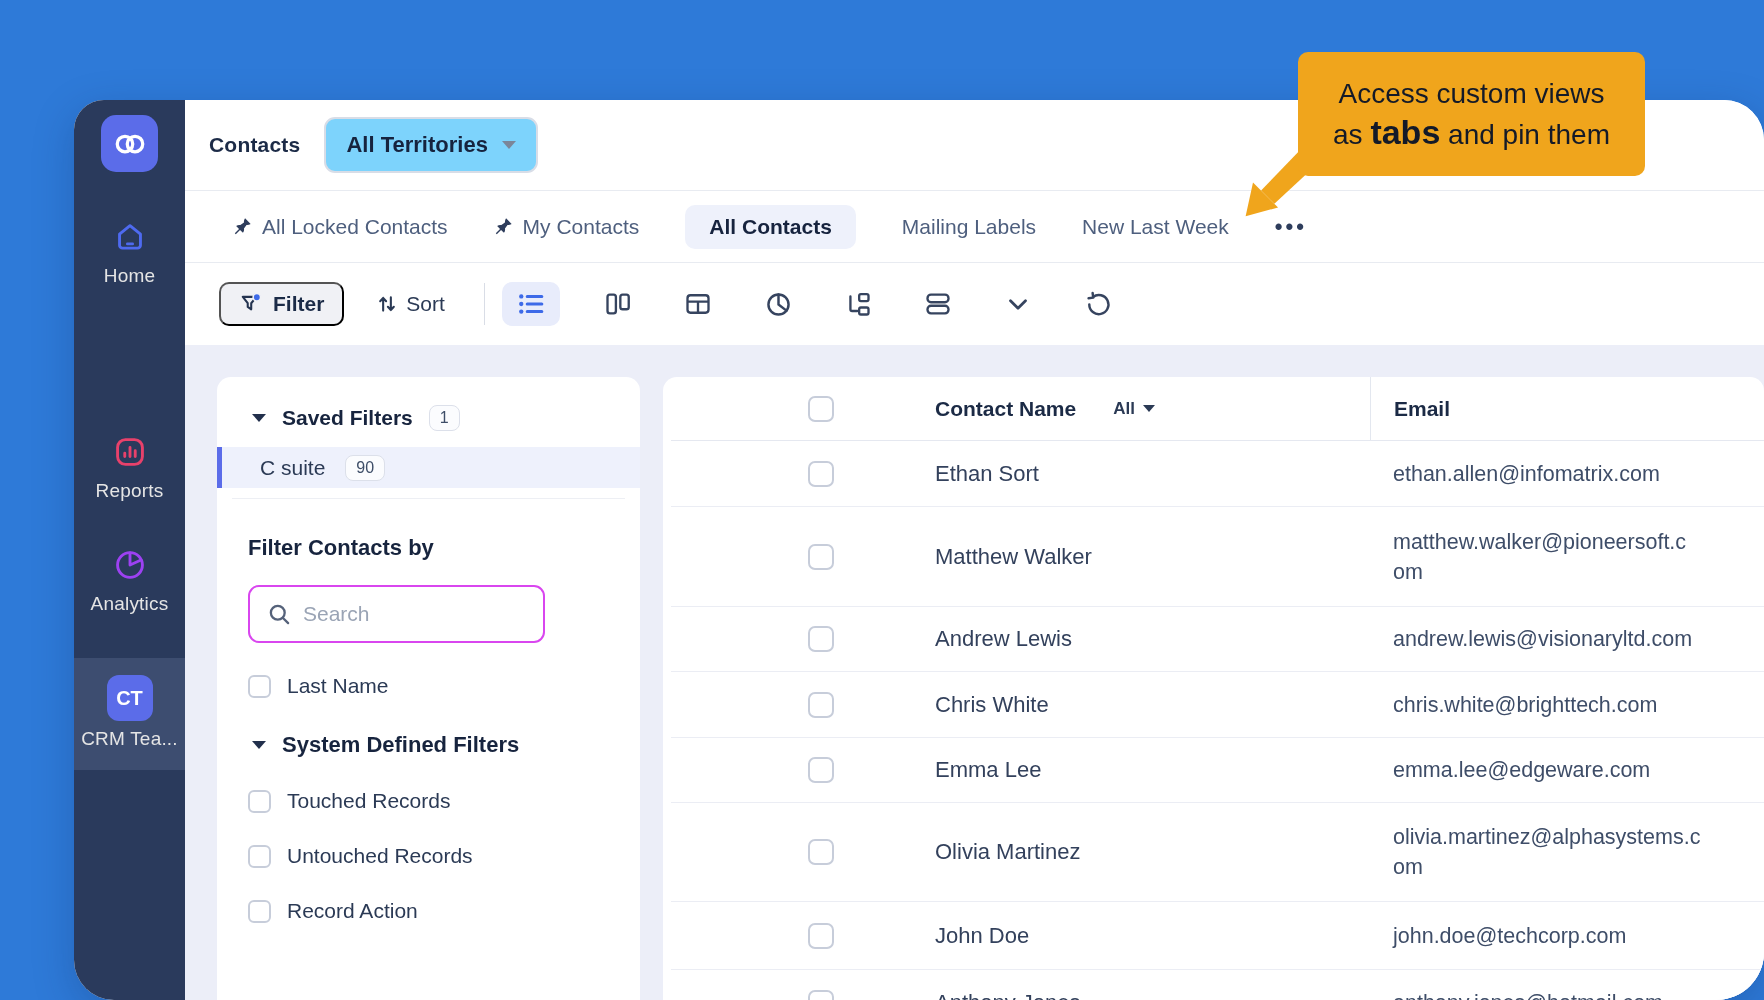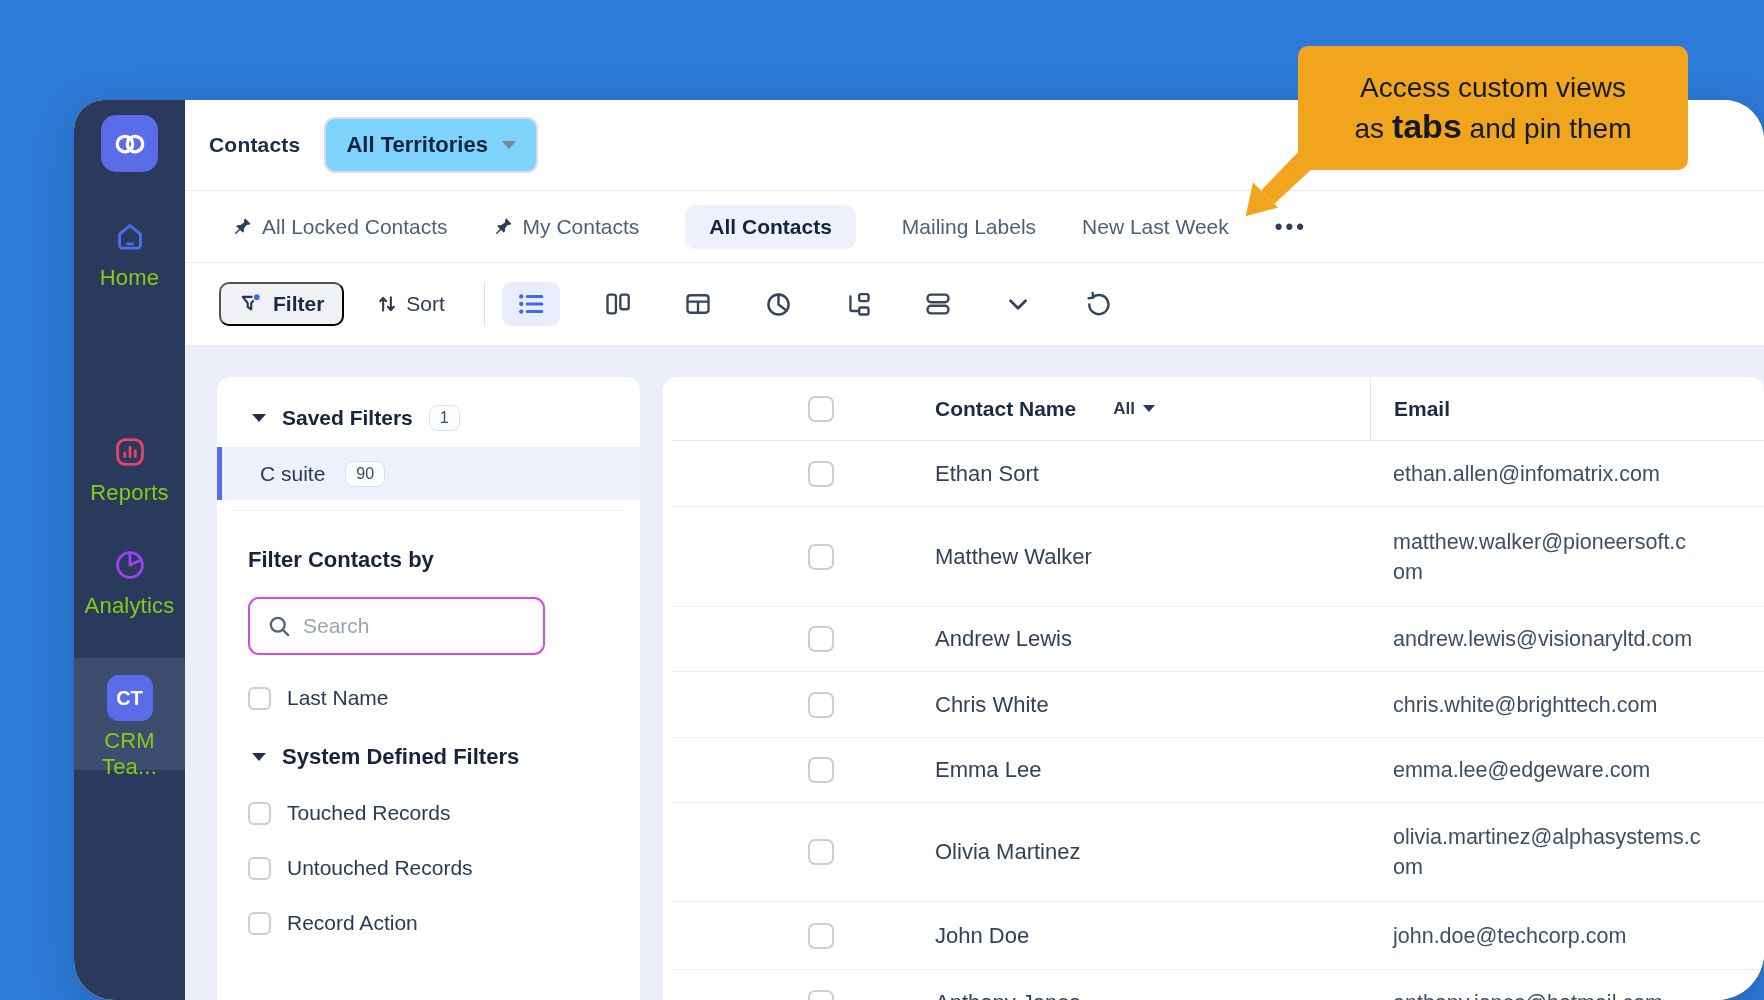--- a/index.html
+++ b/index.html
@@ -26,21 +26,21 @@
     width:111px; background:#2A3A5C; flex:0 0 111px;
     position:relative;
   }
   .s-logo {
     position:absolute; left:27px; top:15px; width:57px; height:57px;
     background:#5B6CE9; border-radius:15px;
     display:flex; align-items:center; justify-content:center;
   }
   .s-item { position:absolute; left:0; width:111px; text-align:center; }
   .s-item .s-label {
-    display:block; margin-top:7px; color:#84cc16; font-size:22px; letter-spacing:.2px;
+    display:block; margin-top:7px; color:#e5e5e5; font-size:19px; letter-spacing:.2px;
   }
   .s-item svg { display:inline-block; }
   .s-item-home { top:120px; } .s-item-reports { top:335px; }
   .s-item-analytics { top:448px; } .s-item-requests { top:561px; }
   .s-item-team {
     top:558px; height:112px; background:#3D4D70; padding-top:17px;
   }
   .s-item-requests { top:561px; }
   .s-item-team .avatar {
     width:46px; height:46px; margin:0 auto; background:#5B6CE9; border-radius:12px;
@@ -107,21 +107,21 @@
   .sec-title { font-size:21px; font-weight:bold; color:#17243E; }
   .tri {
     width:0; height:0; border-left:7px solid transparent; border-right:7px solid transparent;
     border-top:8px solid #22304C; cursor:pointer;
   }
   .badge {
     border:1.5px solid #DCE0EA; border-radius:8px; background:#FBFCFE;
     padding:3px 10px; font-size:16px; color:#3E4E68;
   }
   .csuite-row {
-    margin-top:16px; height:53px; background:#EEF1FC; position:relative;
+    margin-top:16px; height:41px; background:#EEF1FC; position:relative;
     display:flex; align-items:center; gap:20px; padding-left:43px;
     color:#2B3A55; cursor:pointer;
   }
   .csuite-row::before {
     content:""; position:absolute; left:0; top:0; bottom:0; width:5px; background:#5B6CE9;
   }
   .panel-div { height:1px; background:#EDEFF4; margin:10px 15px 0 15px; }
   .filter-by { margin:36px 0 0 31px; font-size:22px; }
   .search-box {
     margin:24px 0 0 31px; width:297px; height:58px;
@@ -161,21 +161,21 @@
   .col-email.no-line { border-left:none; }
 
   .tr { display:flex; align-items:center; border-bottom:1px solid #EBEDF4; }
   .td-name { font-size:22px; color:#33415C; }
   .td-email { font-size:21.5px; color:#3E4D68; line-height:30px; white-space:nowrap; }
   .h66{min-height:66px;} .h100{min-height:100px;} .h65{min-height:65px;}
   .h99{min-height:99px;} .h68{min-height:68px;}
 
   
   .callout {
-    position:absolute; left:1298px; top:46px; width:390px; height:124px;
+    position:absolute; left:1298px; top:52px; width:347px; height:124px;
     background:#F0A51C; border-radius:10px; z-index:10;
     display:flex; flex-direction:column; align-items:center; justify-content:center;
     color:#141A28; font-size:28px; line-height:38px; text-align:center;
   }
   .callout b { font-size:34px; }
   .callout-arrow { position:absolute; left:1240px; top:150px; z-index:9; }
 </style>
 </head>
 <body>
 

